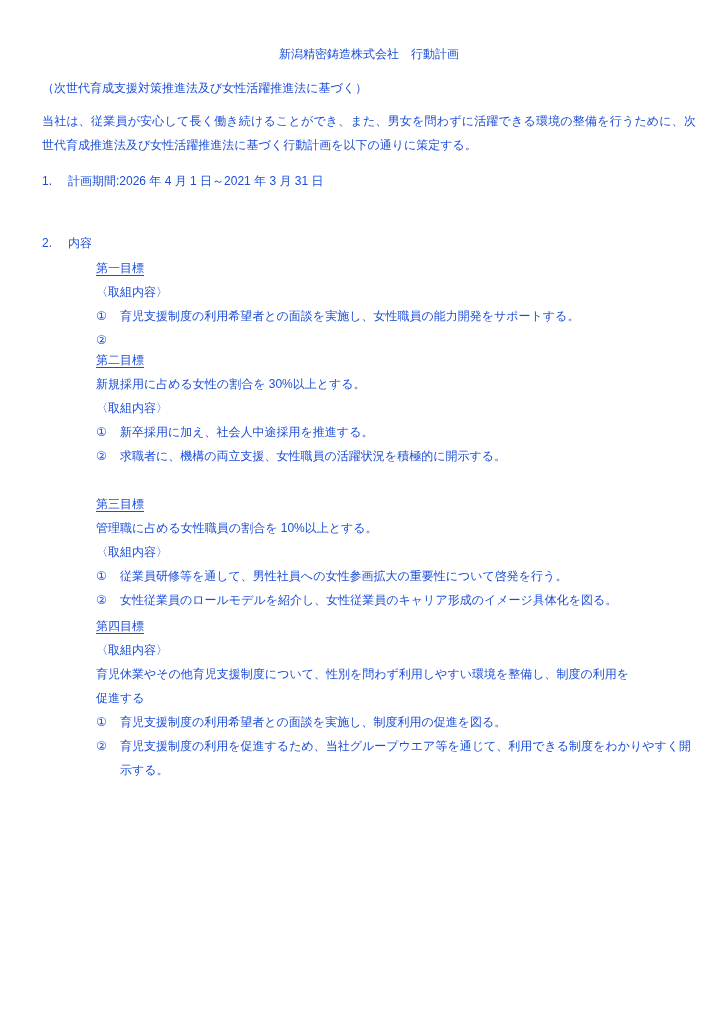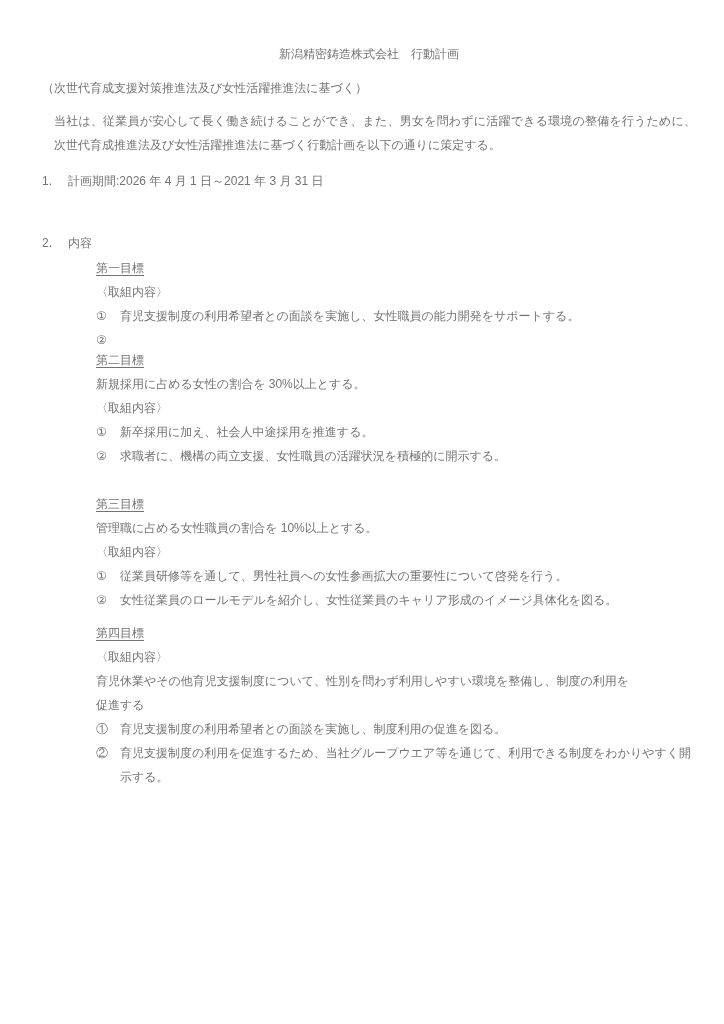--- a/index.html
+++ b/index.html
@@ -3,38 +3,38 @@
 <meta charset="utf-8">
 <style>
   html, body { margin: 0; padding: 0; background: #ffffff; }
   .page {
     position: relative;
     width: 724px;
     height: 1024px;
     box-sizing: border-box;
     padding: 42px 28px 0 42px;
     background: #ffffff;
-    color: #737373;
+    color: #1d4ed8;
     font-family: "Liberation Sans", "DejaVu Sans", sans-serif;
     font-size: 12px;
     line-height: 24px;
     overflow: hidden;
   }
   .doc-title { text-align: center; }
   .doc-subtitle { text-align: left; margin-top: 10px; }
-  .intro { margin: 9px 0 0 12px; text-align: justify; }
+  .intro { margin: 9px 0 0 0; text-align: justify; }
   .num-item { position: relative; padding-left: 26px; }
   .num-item .num { position: absolute; left: 0; top: 0; }
   .item-1 { margin-top: 12px; }
   .item-2 { margin-top: 38px; }
   .section { margin-left: 54px; }
   .sec-1 { margin-top: 1px; }
   .sec-2 { margin-top: 20px; }
   .sec-3 { margin-top: 24px; }
-  .sec-4 { margin-top: 10px; font-family: Liberation Mono, monospace; }
+  .sec-4 { margin-top: 2px; }
   .sec-heading { text-decoration: underline; text-underline-offset: 3px; }
   .goal-pre { white-space: pre-line; }
   .initiative { position: relative; padding-left: 24px; }
   .initiative .inum { position: absolute; left: 0; top: 0; }
 </style>
 </head>
 <body>
 
 <div class="page">
 

